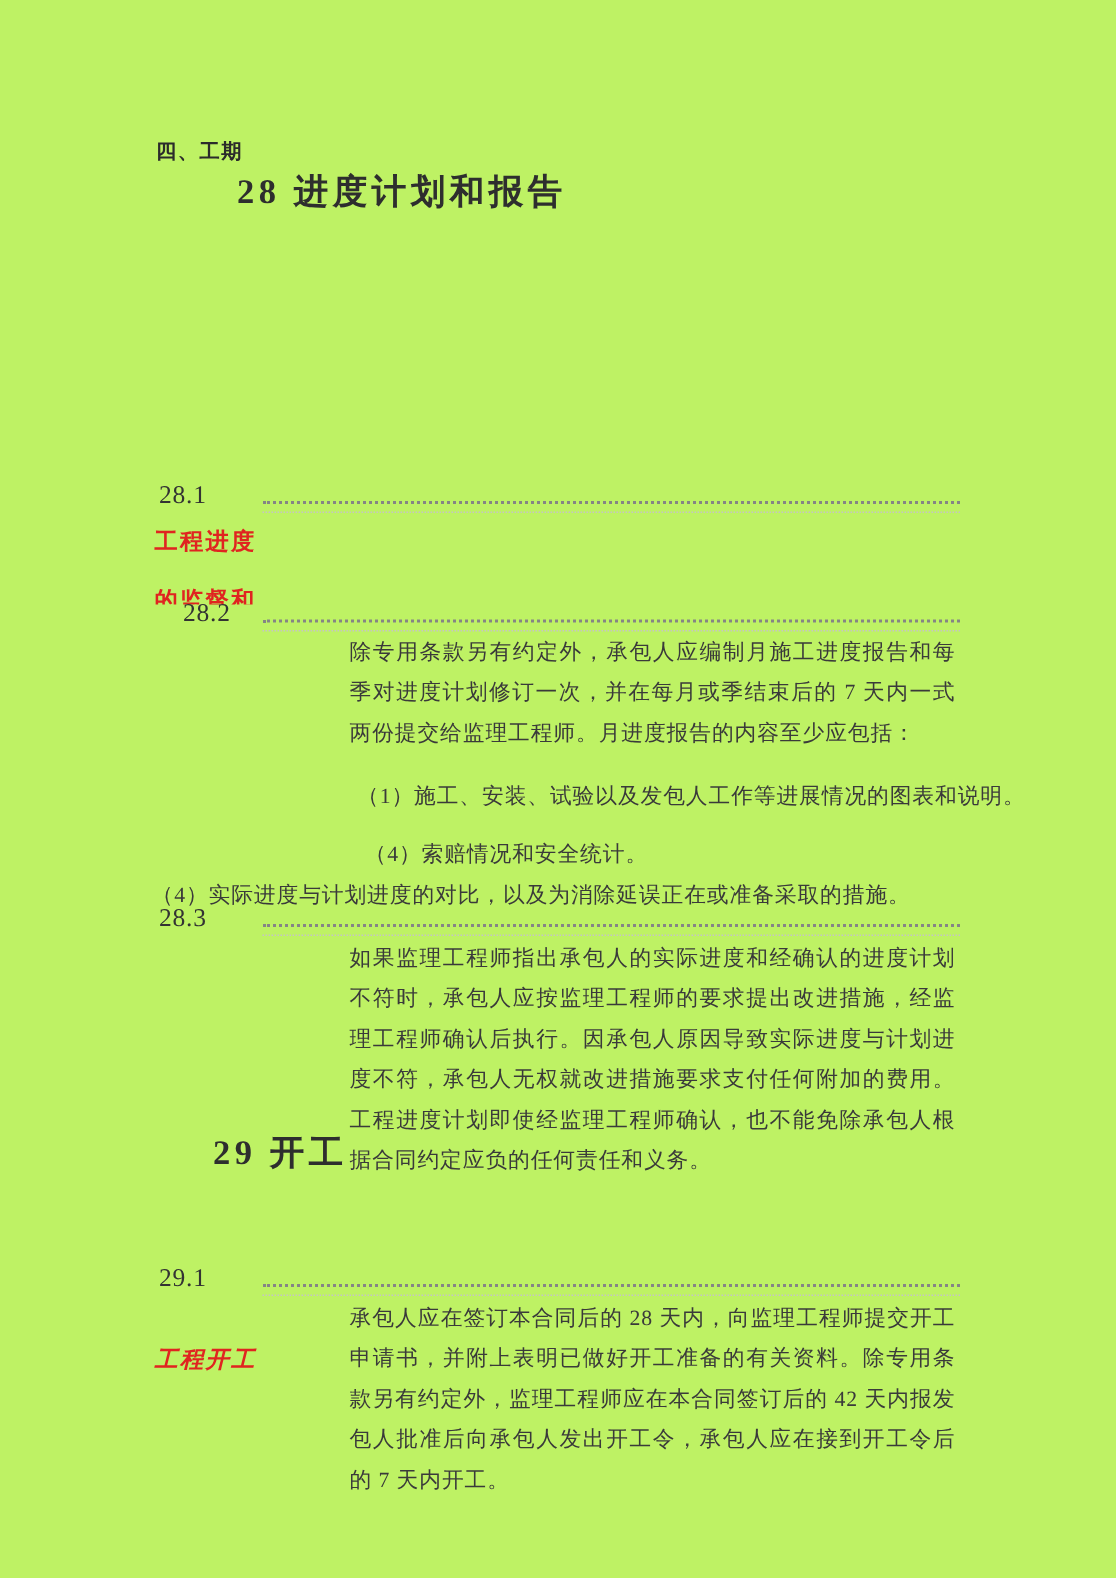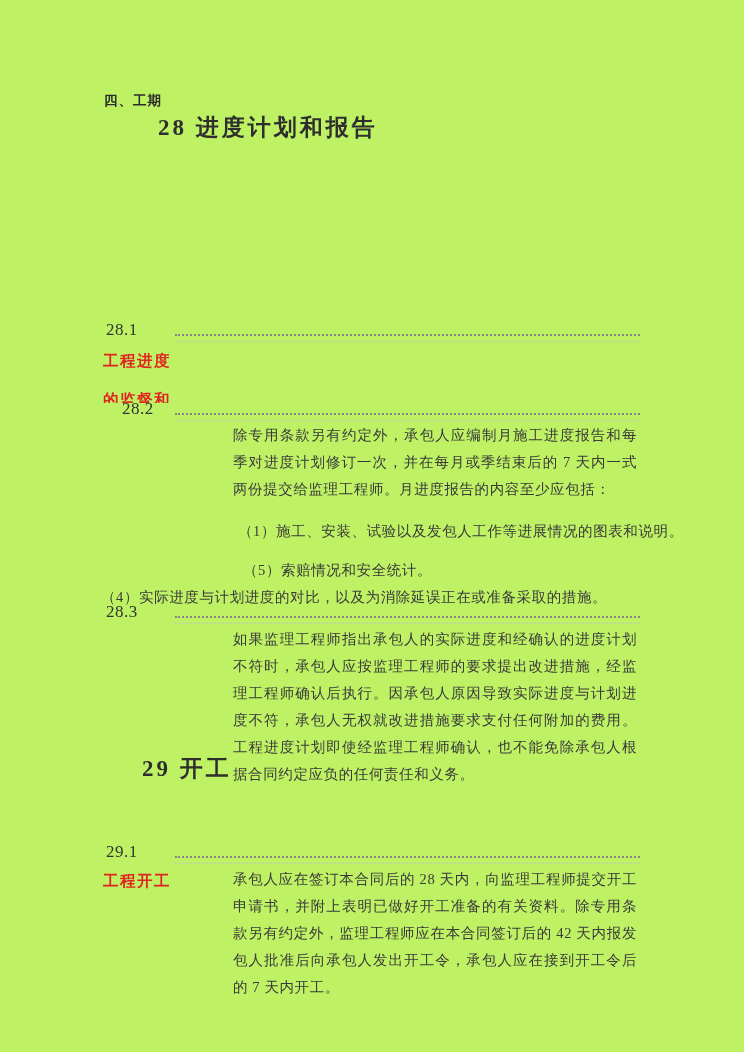--- a/index.html
+++ b/index.html
@@ -59,21 +59,21 @@
   .margin-red{
     left:103px;
     font-family:"Liberation Sans","DejaVu Sans",sans-serif;
     font-weight:bold;font-size:15.5px;color:#e02420;
     letter-spacing:1.5px;
   }
   .red-281-l1{top:351px;}
   .red-281-l2{
     top:390px;height:13px;overflow:hidden;
   }
-  .red-291{top:871px;}
+  .red-291{top:896px;font-style:italic;}
   .list-line{
     font-size:14.5px;line-height:27px;letter-spacing:0.6px;
     color:#3a3a3a;white-space:nowrap;
   }
   .li-1{left:238px;top:503px;margin-top:15px;}
   .li-2{left:101px;top:530px;}
   .li-3{left:243px;top:557px;}
   .li-4{left:101px;top:584px;}
 </style>
 </head>
@@ -90,21 +90,21 @@
   <div class="abs clause-rule rule-281"></div>
   <div class="abs margin-red red-281-l1">工程进度</div>
   <div class="abs margin-red red-281-l2">
     <span>的监督和</span>
   </div>
 
   <div class="abs clause-num num-282">28.2</div>
   <div class="abs clause-rule rule-282"></div>
   <div class="abs body-block body-282">除专用条款另有约定外，承包人应编制月施工进度报告和每季对进度计划修订一次，并在每月或季结束后的 7 天内一式两份提交给监理工程师。月进度报告的内容至少应包括：</div>
   <div class="abs list-line li-1">（1）施工、安装、试验以及发包人工作等进展情况的图表和说明。</div>
-  <div class="abs list-line li-3">（5）索赔情况和安全统计。</div>
+  <div class="abs list-line li-3">（4）索赔情况和安全统计。</div>
   <div class="abs list-line li-4">（4）实际进度与计划进度的对比，以及为消除延误正在或准备采取的措施。</div>
 
   <div class="abs clause-num num-283">28.3</div>
   <div class="abs clause-rule rule-283"></div>
   <div class="abs body-block body-283">如果监理工程师指出承包人的实际进度和经确认的进度计划不符时，承包人应按监理工程师的要求提出改进措施，经监理工程师确认后执行。因承包人原因导致实际进度与计划进度不符，承包人无权就改进措施要求支付任何附加的费用。工程进度计划即使经监理工程师确认，也不能免除承包人根据合同约定应负的任何责任和义务。</div>
 
   <div class="abs big-heading h29">29 开工</div>
 
   <div class="abs clause-num num-291">29.1</div>
   <div class="abs clause-rule rule-291"></div>

